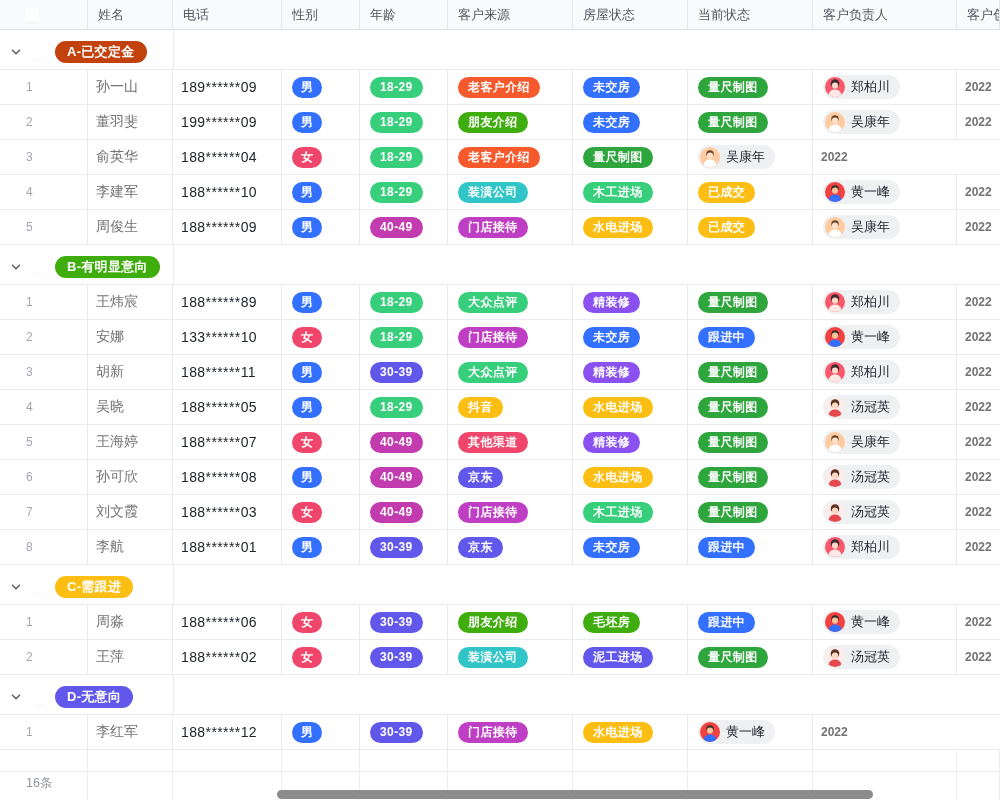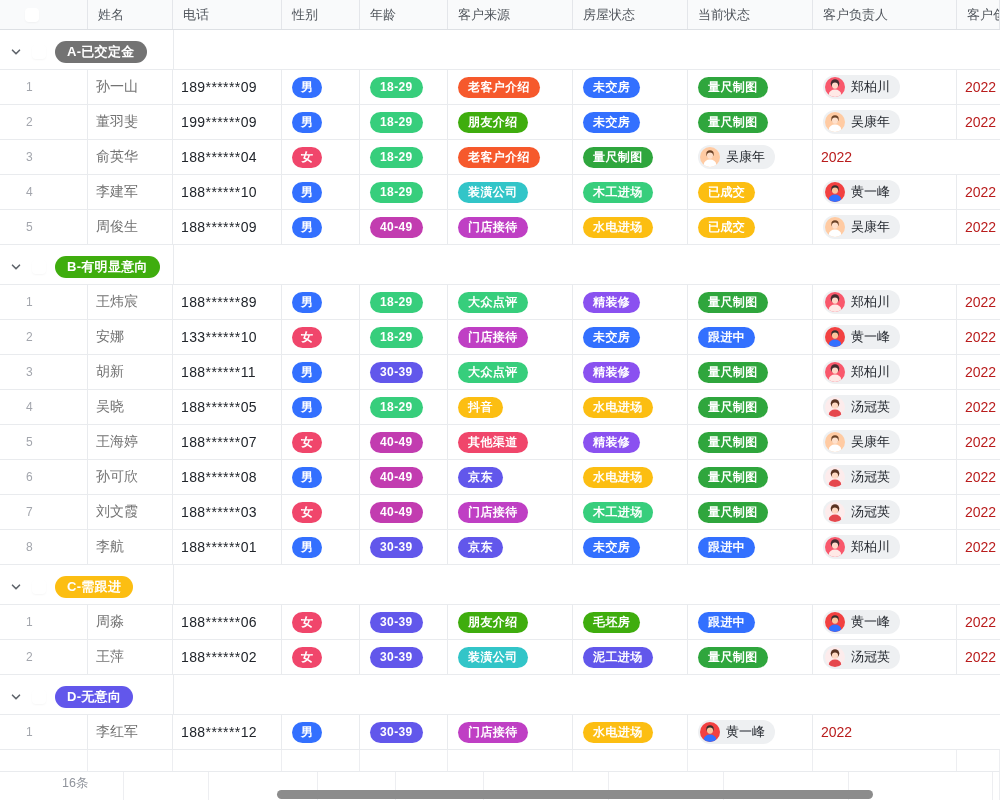--- a/index.html
+++ b/index.html
@@ -35,34 +35,34 @@
     display:grid; grid-template-columns:var(--cols); height:35px;
     border-bottom:1px solid #e9ebee; background:#fff;
   }
   .tcell {
     display:flex; align-items:center; padding:0 10px; border-right:1px solid #e9ebee;
     overflow:hidden; white-space:nowrap;
   }
   .tcell.idx { padding-left:26px; font-size:12px; color:#a3a6ad; }
   .tcell.name { font-size:14px; color:#737373; padding-left:8px; }
   .tcell.phone { font-size:14px; color:#21252b; letter-spacing:.4px; padding-left:8px; }
-  .tcell.date { font-size:14px; font-weight:400; color:#b91c1c; border-right:none; padding-left:8px; }
+  .tcell.date { font-size:12px; font-weight:700; color:#737373; border-right:none; padding-left:8px; }
   .pill {
     display:inline-flex; align-items:center; height:21px; padding:0 10px; border-radius:10.5px;
     color:#fff; font-size:12px; font-weight:600; letter-spacing:.4px; white-space:nowrap;
   }
   .pill.gender { padding:0 9px; }
   .chip {
     display:inline-flex; align-items:center; gap:6px; background:#eef0f2; border-radius:12px;
     height:24px; padding:0 10px 0 2px; font-size:13px; color:#23272e; max-width:100%;
   }
   .chip svg { flex:0 0 auto; display:block; }
   .footer-empty { display:grid; grid-template-columns:var(--cols); height:22px; border-bottom:1px solid #e9ebee; }
   .footer-empty .fcell { border-right:1px solid #edeef1; }
-  .count-row { display:grid; grid-template-columns:var(--cols); height:28px;padding-left:36px; }
+  .count-row { display:grid; grid-template-columns:var(--cols); height:28px; }
   .count-row .fcell { border-right:1px solid #edeef1; }
   .count-row .fcell.first { display:flex; align-items:flex-start; padding:3px 0 0 26px; font-size:12.5px; color:#8f939b; border-right:1px solid #edeef1; }
   .hscroll { position:absolute; left:277px; bottom:1px; width:596px; height:9px; background:#8c8c8c; border-radius:5px; }
 </style>
 </head>
 <body>
 
 <div class="app">
   <div class="hrow" id="header-row">
       <div class="hcell first">
@@ -99,21 +99,21 @@
   <div id="table-body">
       <div class="band">
         <div class="vline"></div>
         <div class="content">
           <div class="chev">
             <svg width="12" height="12" viewBox="0 0 12 12">
               <path d="M2.5 4.2 L6 7.8 L9.5 4.2" fill="none" stroke="#5f646b" stroke-width="1.6" stroke-linecap="round" stroke-linejoin="round"></path>
             </svg>
           </div>
           <div class="cb"></div>
-          <span class="gbadge" style="background: #737373;">A-已交定金</span>
+          <span class="gbadge" style="background: #c2410c;">A-已交定金</span>
         </div>
       </div>
       <div class="trow">
         <div class="tcell idx">1</div>
         <div class="tcell name">孙一山</div>
         <div class="tcell phone">189******09</div>
         <div class="tcell">
           <span class="pill gender" style="background: rgb(51, 112, 255);">男</span>
         </div>
         <div class="tcell">

